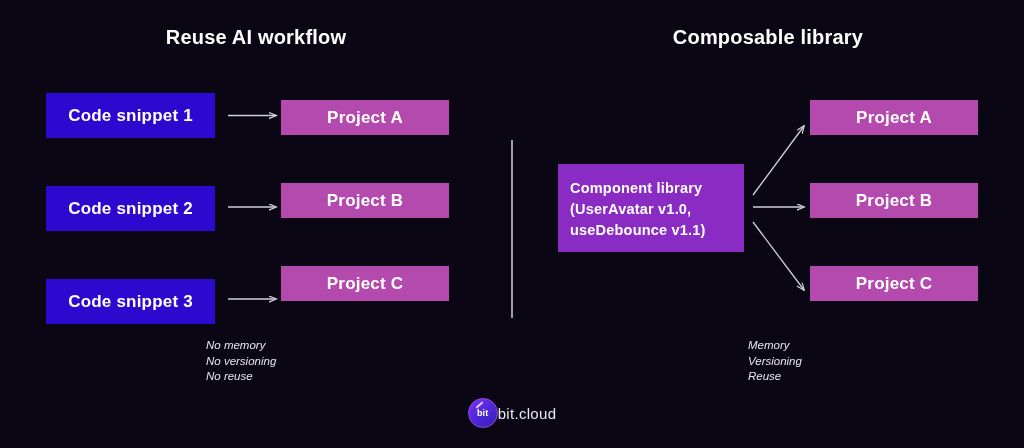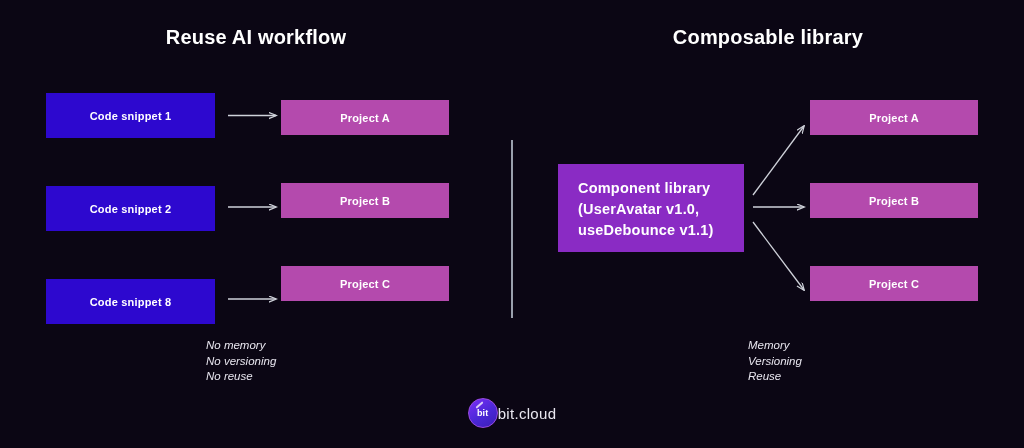--- a/index.html
+++ b/index.html
@@ -33,42 +33,42 @@
   #title-left  { left: 0;   top: 26px; width: 512px; }
   #title-right { left: 512px; top: 26px; width: 512px; }
 
   
   .box {
     position: absolute;
     display: flex;
     align-items: center;
     justify-content: center;
     color: #ffffff;
-    font-size: 11px;
+    font-size: 17px;
     font-weight: bold;
     letter-spacing: 0.2px;
     text-align: center;
     box-sizing: border-box;
   }
   .box-snippet {
     width: 169px;
     height: 45px;
     background: #2d08cf;
   }
   .box-project {
     width: 168px;
     height: 35px;
     background: #b44aad;
   }
   .box-library {
     width: 186px;
     height: 88px;
     background: #8a2bc4;
     display: block;
-    padding: 14px 16px 0 20px;
+    padding: 14px 16px 0 12px;
     line-height: 1.45;
     text-align: left;
     font-size: 14.5px;
   }
   .box-library .lib-line { display: block; white-space: nowrap; }
 
   
   #snippet-1 { left: 46px; top: 93px; }
   #snippet-2 { left: 46px; top: 186px; text-align: right; }
   #snippet-3 { left: 46px; top: 279px; }
@@ -164,21 +164,21 @@
 </head>
 <body>
 
 <div id="stage">
 
   <div class="section-title" id="title-left">Reuse AI workflow</div>
   <div class="section-title" id="title-right">Composable library</div>
 
   <div class="box box-snippet" id="snippet-1">Code snippet 1</div>
   <div class="box box-snippet" id="snippet-2">Code snippet 2</div>
-  <div class="box box-snippet" id="snippet-3">Code snippet 8</div>
+  <div class="box box-snippet" id="snippet-3">Code snippet 3</div>
 
   <div class="box box-project" id="proj-left-a">Project A</div>
   <div class="box box-project" id="proj-left-b">Project B</div>
   <div class="box box-project" id="proj-left-c">Project C</div>
 
   <div class="box box-library" id="component-library">
     <span class="lib-line">Component library</span>
     <span class="lib-line">(UserAvatar v1.0,</span>
     <span class="lib-line">useDebounce v1.1)</span>
   </div>

